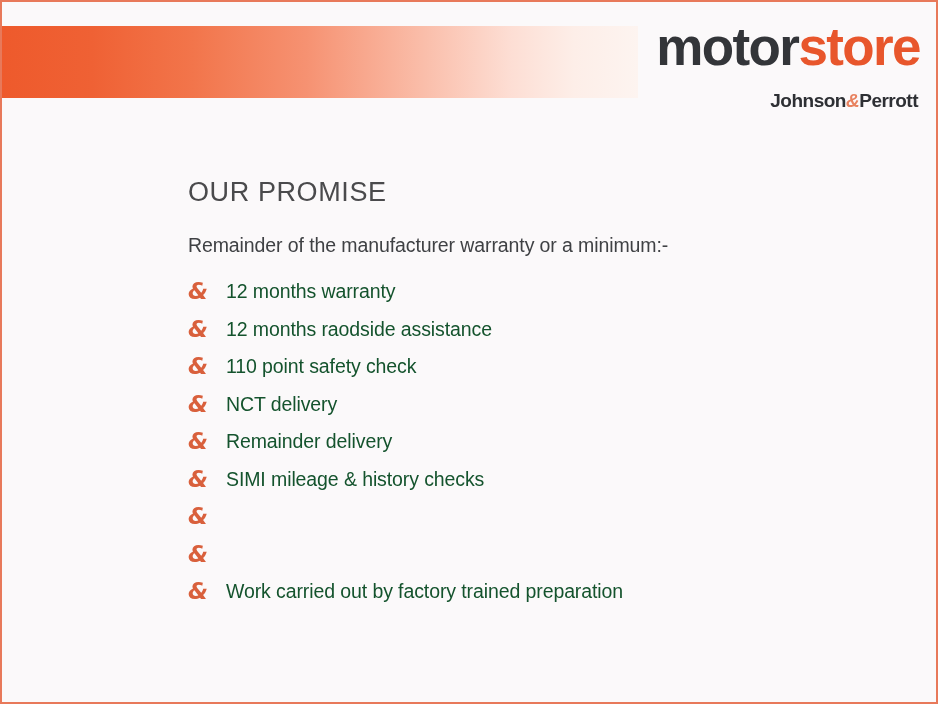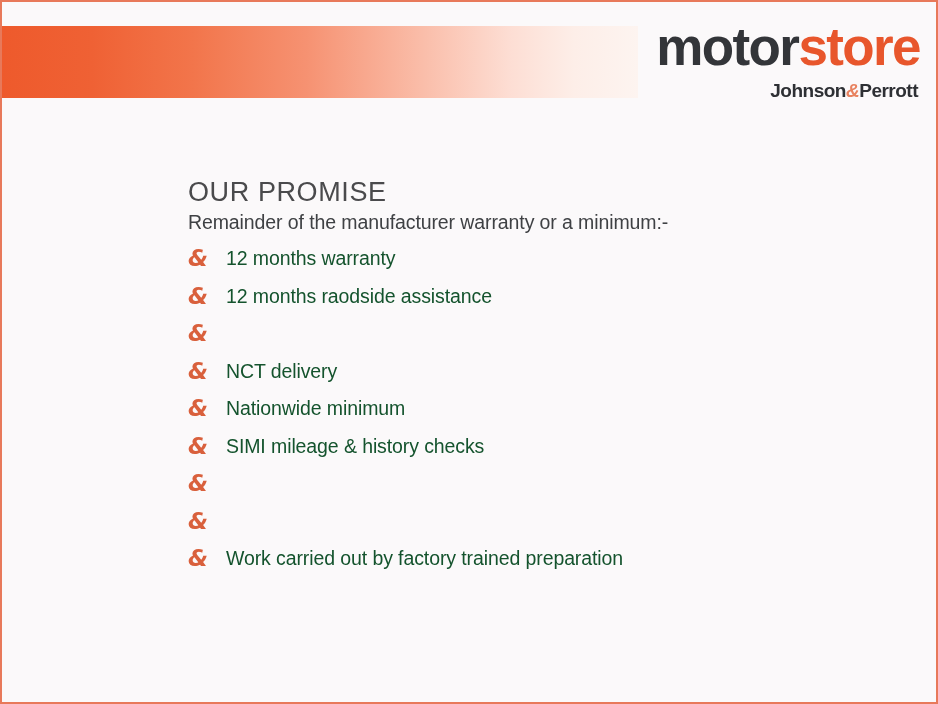--- a/index.html
+++ b/index.html
@@ -53,21 +53,21 @@
     font-size: 53px;
     font-weight: bold;
     letter-spacing: -1.6px;
     line-height: 1;
     display: block;
   }
   .logo-motor { color: #333539; }
   .logo-store { color: #e8562c; }
   .logo-sub {
     display: block;
-    margin-top: 8px;
+    margin-top: 18px;
     margin-right: 2px;
     font-size: 19px;
     font-weight: bold;
     letter-spacing: -0.5px;
     color: #2e3034;
     line-height: 1;
   }
   .logo-sub .amp {
     color: #e8825f;
     font-style: italic;
@@ -79,29 +79,29 @@
     position: absolute;
     left: 186px;
     top: 176px;
     width: 720px;
   }
   .page-title {
     font-size: 27px;
     font-weight: normal;
     color: #4a4a4c;
     letter-spacing: 0.6px;
-    margin: 0 0 3px 0;
+    margin: 0 0 26px 0;
     line-height: 1.1;
   }
   .subtitle {
     font-size: 19.5px;
     font-weight: normal;
     color: #3f4144;
     letter-spacing: -0.1px;
-    margin: 0 0 6px 0;
+    margin: 0 0 16px 0;
     line-height: 1.2;
   }
 
   .promise-list {
     list-style: none;
     margin: 0;
     padding: 0;
   }
   .promise-item {
     display: flex;
@@ -150,28 +150,29 @@
       <li class="promise-item">
         <span class="bullet-amp">&amp;</span>
         <span class="item-text">12 months warranty</span>
       </li>
       <li class="promise-item">
         <span class="bullet-amp">&amp;</span>
         <span class="item-text">12 months raodside assistance</span>
       </li>
       <li class="promise-item">
         <span class="bullet-amp">&amp;</span>
+        <span class="item-text">110 point safety check</span>
       </li>
       <li class="promise-item">
         <span class="bullet-amp">&amp;</span>
         <span class="item-text">NCT delivery</span>
       </li>
       <li class="promise-item">
         <span class="bullet-amp">&amp;</span>
-        <span class="item-text">Nationwide minimum</span>
+        <span class="item-text">Remainder delivery</span>
       </li>
       <li class="promise-item">
         <span class="bullet-amp">&amp;</span>
         <span class="item-text">SIMI mileage &amp; history checks</span>
       </li>
       <li class="promise-item">
         <span class="bullet-amp">&amp;</span>
       </li>
       <li class="promise-item">
         <span class="bullet-amp">&amp;</span>

